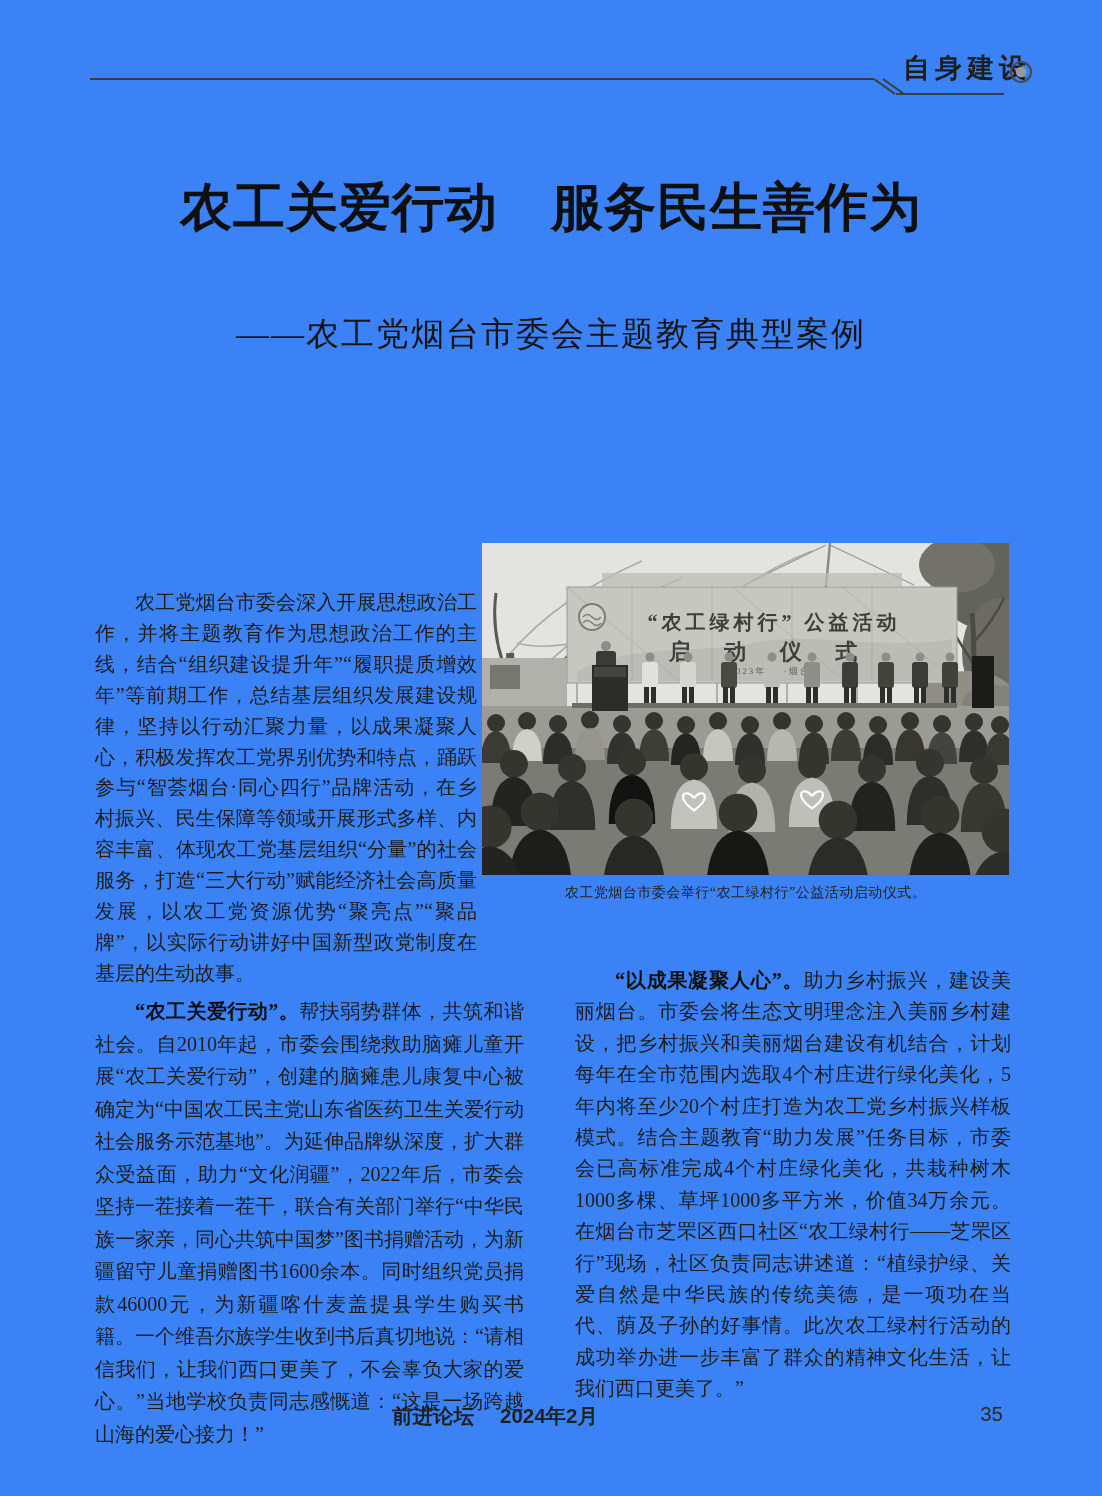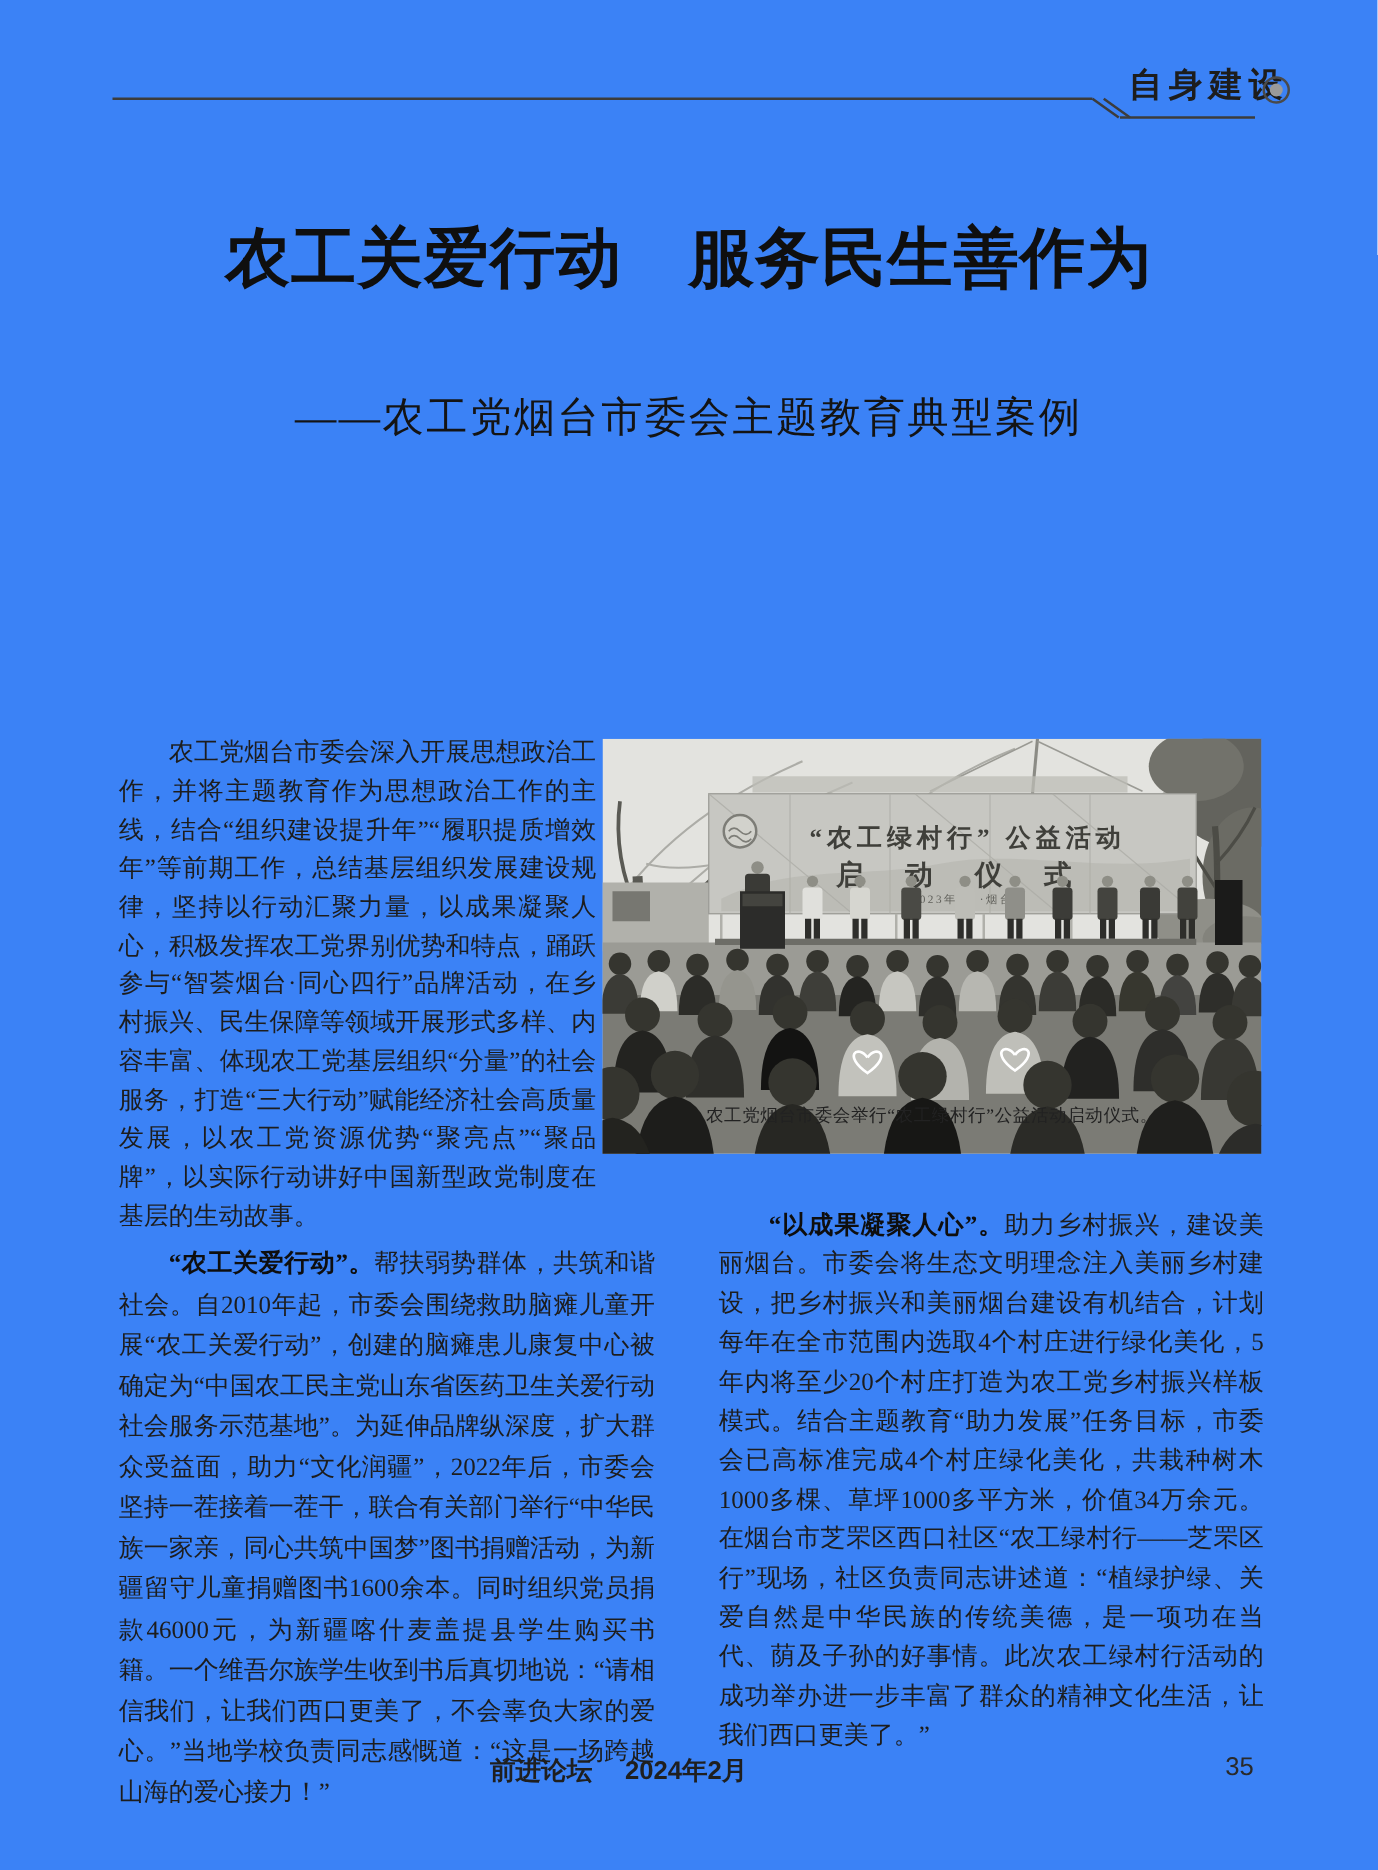--- a/index.html
+++ b/index.html
@@ -28,21 +28,21 @@
     position:absolute; left:0; top:293px; width:1102px; text-align:center;
     font-size:33px; font-weight:400; letter-spacing:2px; color:#141414;margin-top:19px;
   }
   
   .bodytext { font-size:20px; text-align:justify; text-justify:inter-character; color:#1d1d1d;margin-top:46px; }
   .para1 { position:absolute; left:95px; top:541px; width:382px; line-height:30.9px; text-indent:2em; }
   .para2 { position:absolute; left:95px; top:949px; width:429px; line-height:32.5px; text-indent:2em; }
   .para3 { position:absolute; left:575px; top:919px; width:436px; line-height:31.4px; text-indent:2em; }
   .lead { font-weight:bold; color:#0e0e0e; }
   
-  .photo-fig { position:absolute; left:482px; top:543px; width:527px; height:304px;margin-top:48px; }
+  .photo-fig { position:absolute; left:482px; top:543px; width:527px; height:304px; }
   .photo-fig svg { display:block; width:527px; height:332px; }
   .photo-caption {
     position:absolute; left:482px; top:884px; width:527px; text-align:center;
     font-size:14px; letter-spacing:0.5px; color:#222;
   }
   
   .footer-center {
     position:absolute; left:0; top:1402px; width:990px; text-align:center;
     font-family:"Liberation Sans","DejaVu Sans",sans-serif;
     font-size:20.5px; font-weight:600; color:#1f1f1f;

